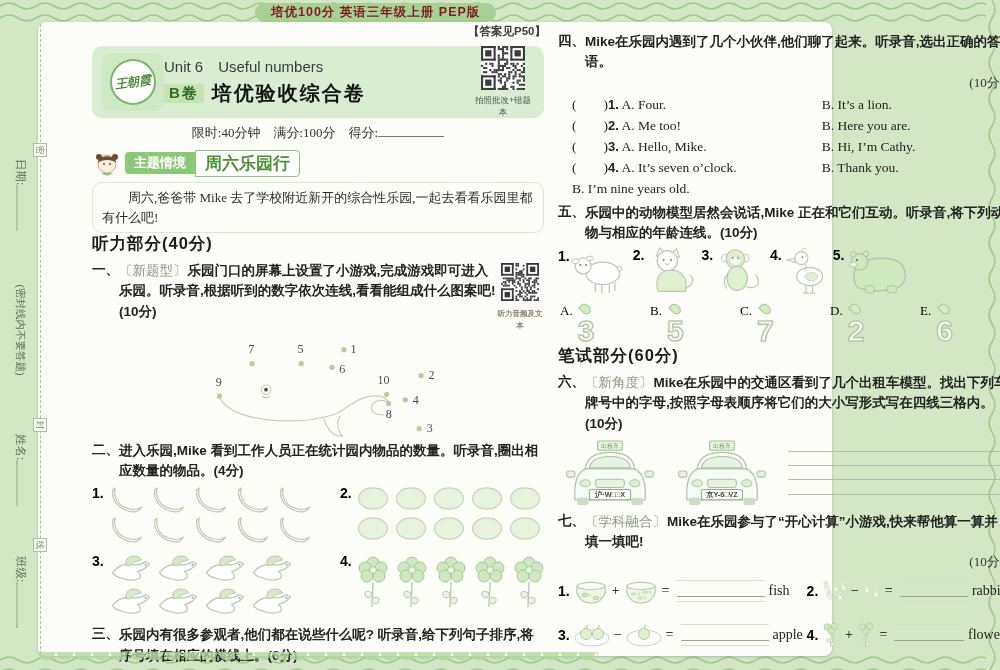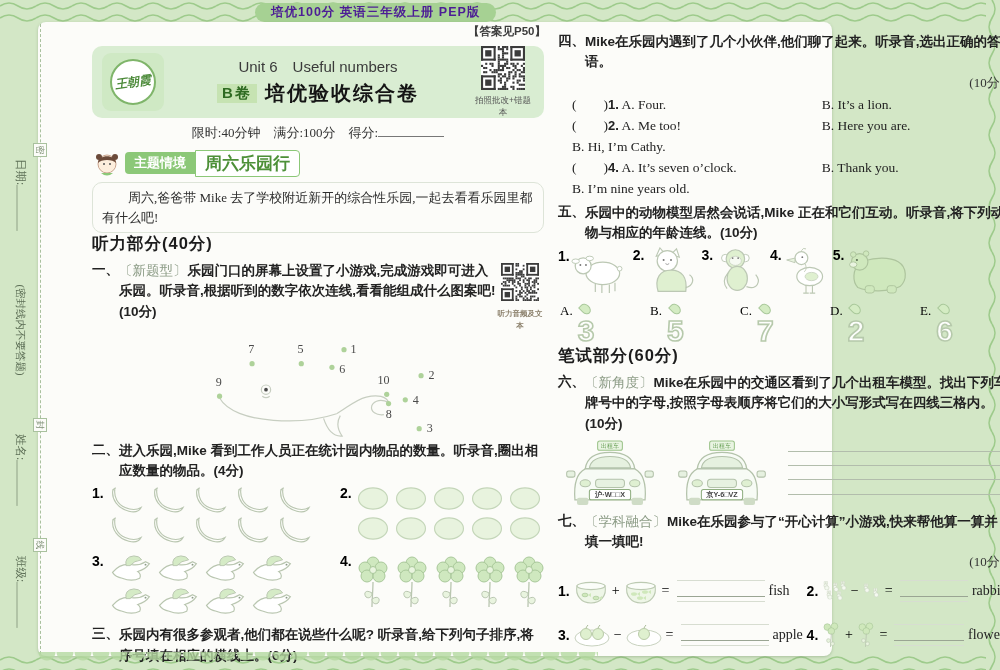--- a/index.html
+++ b/index.html
@@ -6,21 +6,21 @@
   body { font-family:"Liberation Sans",sans-serif; }
   .page { position:relative; width:1000px; height:670px; background:#d3e7c6; overflow:hidden; }
   .band { position:absolute; left:0; width:1000px; }
   .band.top { top:0; height:22px; }
   .band.bottom { bottom:0; height:16px; }
   .rstrip { position:absolute; right:0; top:0; width:14px; height:670px; }
   .scallops { position:absolute; left:38px; bottom:8px; width:560px; height:10px;
     background-image:radial-gradient(circle at 9px 0px,#b4d9a0 8px,rgba(0,0,0,0) 9px);
     background-size:18px 10px; background-repeat:repeat-x; opacity:.8; }
 
-  .banner-pill { position:absolute; top:3px; left:255px; background:#a6d193; color:#4c1d95;
+  .banner-pill { position:absolute; top:3px; left:255px; background:#a6d193; color:#7f1d1d;
     font-weight:bold; font-size:12.5px; padding:1px 16px; border-radius:11px; letter-spacing:1px; }
 
   .paper { position:absolute; left:38px; top:22px; width:794px; height:634px;
     background:#fcfcf9; border-radius:8px; box-shadow:0 1px 3px rgba(90,120,80,.35); }
 
   
   .sealline { position:absolute; left:40px; top:24px; height:630px; border-left:1px dashed #a9c19e; }
   .v { position:absolute; white-space:nowrap; font-family:"Liberation Serif",serif;
     font-size:11.5px; color:#5c6e55; transform:translate(-50%,-50%) rotate(90deg); }
   .v .u { display:inline-block; width:46px; border-bottom:1px solid #8fa286; height:10px; }
@@ -37,21 +37,21 @@
 
   
   .headbox { margin-top:14px; background:#d9edd2; border-radius:10px; height:72px;
     display:flex; align-items:center; padding:0 10px; }
   .logo { width:62px; height:58px; background:#cfe9c4; border-radius:9px;
     display:flex; align-items:center; justify-content:center; }
   .logo-inner { width:46px; height:46px; border-radius:50%; background:#fff;
     border:2px double #7fb56a; display:flex; align-items:center; justify-content:center; }
   .logo-inner span { font-family:"Liberation Serif",serif; font-weight:bold; font-style:italic;
     font-size:12px; color:#4d8b3b; transform:rotate(-8deg); }
-  .headmid { flex:1; text-align:center; }
+  .headmid { flex:1; }
   .unitline { font-size:15px; color:#3a3a3a; }
   .titleline { margin-top:3px; font-size:20px; font-weight:bold; color:#141414; letter-spacing:2px; }
   .btag { display:inline-block; background:#c6e3b2; color:#2f6b22; font-size:15px;
     padding:0 5px; margin-right:8px; vertical-align:2px; }
   .headqr { width:62px; text-align:center; }
   .qr { background:#fff; }
   .qr rect { fill:#3b3b3b; }
   .qrcap { font-size:8.5px; color:#555; margin-top:1px; }
 
   .meta { margin-top:6px; text-align:center; font-family:"Liberation Serif",serif;
@@ -792,20 +792,21 @@
       <div class="q4list">
         <div class="q4row">
             <span><span class="pre">(        )</span><b>1.</b> <span>A. Four.</span></span>
             <span>B. It’s a lion.</span>
           </div>
         <div class="q4row">
             <span><span class="pre">(        )</span><b>2.</b> <span>A. Me too!</span></span>
             <span>B. Here you are.</span>
           </div>
         <div class="q4row">
+            <span><span class="pre">(        )</span><b>3.</b> <span>A. Hello, Mike.</span></span>
             <span>B. Hi, I’m Cathy.</span>
           </div>
         <div class="q4row">
             <span><span class="pre">(        )</span><b>4.</b> <span>A. It’s seven o’clock.</span></span>
             <span>B. Thank you.</span>
           </div>
         <div class="q4row">
             <span>B. I’m nine years old.</span>
           </div>
       </div>

